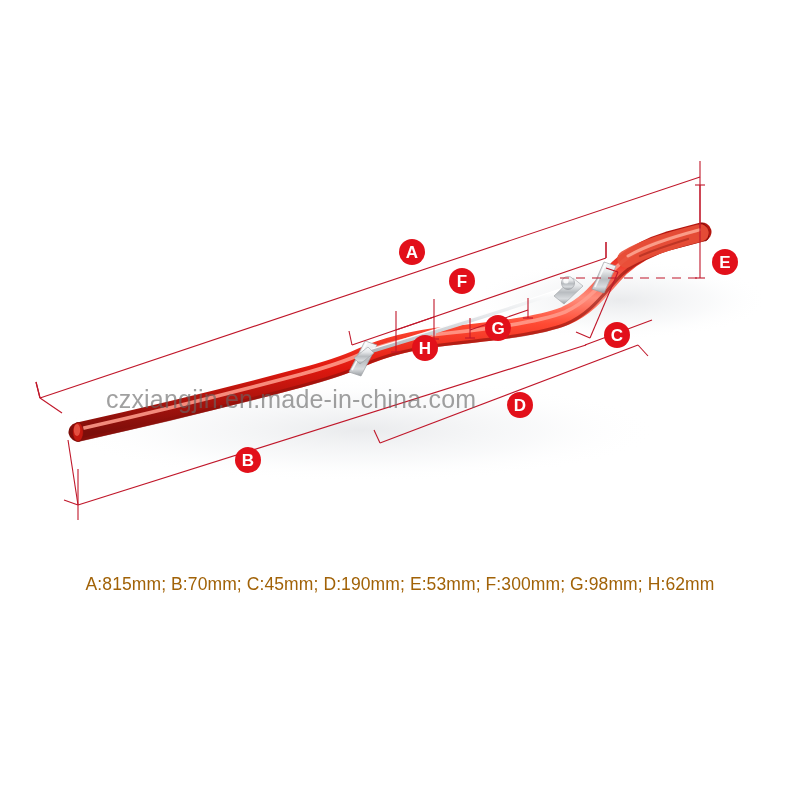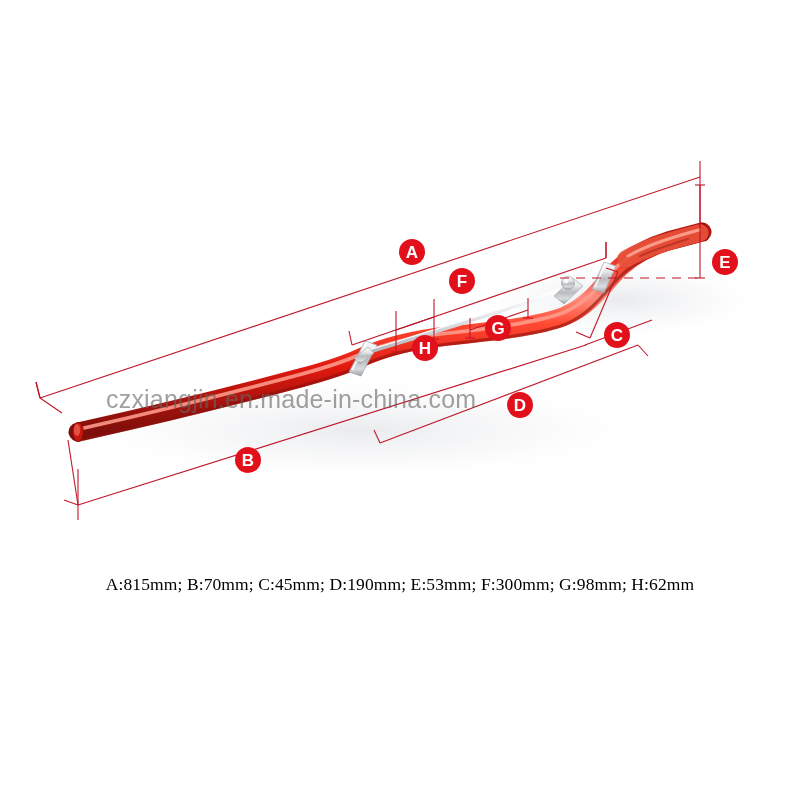--- a/index.html
+++ b/index.html
@@ -59,23 +59,23 @@
     white-space: nowrap;
     letter-spacing: 0.2px;
     user-select: none;
   }
   #spec-line {
     position: absolute;
     left: 0;
     top: 574px;
     width: 800px;
     text-align: center;
-    font-family: Liberation Serif, serif;
+    font-family: Liberation Sans, sans-serif;
     font-size: 17.5px;
-    color: #000000;
+    color: #a16207;
     white-space: nowrap;
     letter-spacing: 0.1px;
   }
 </style>
 </head>
 <body>
 
 <div id="stage">
 
   <svg id="product-svg" viewBox="0 0 800 800">

